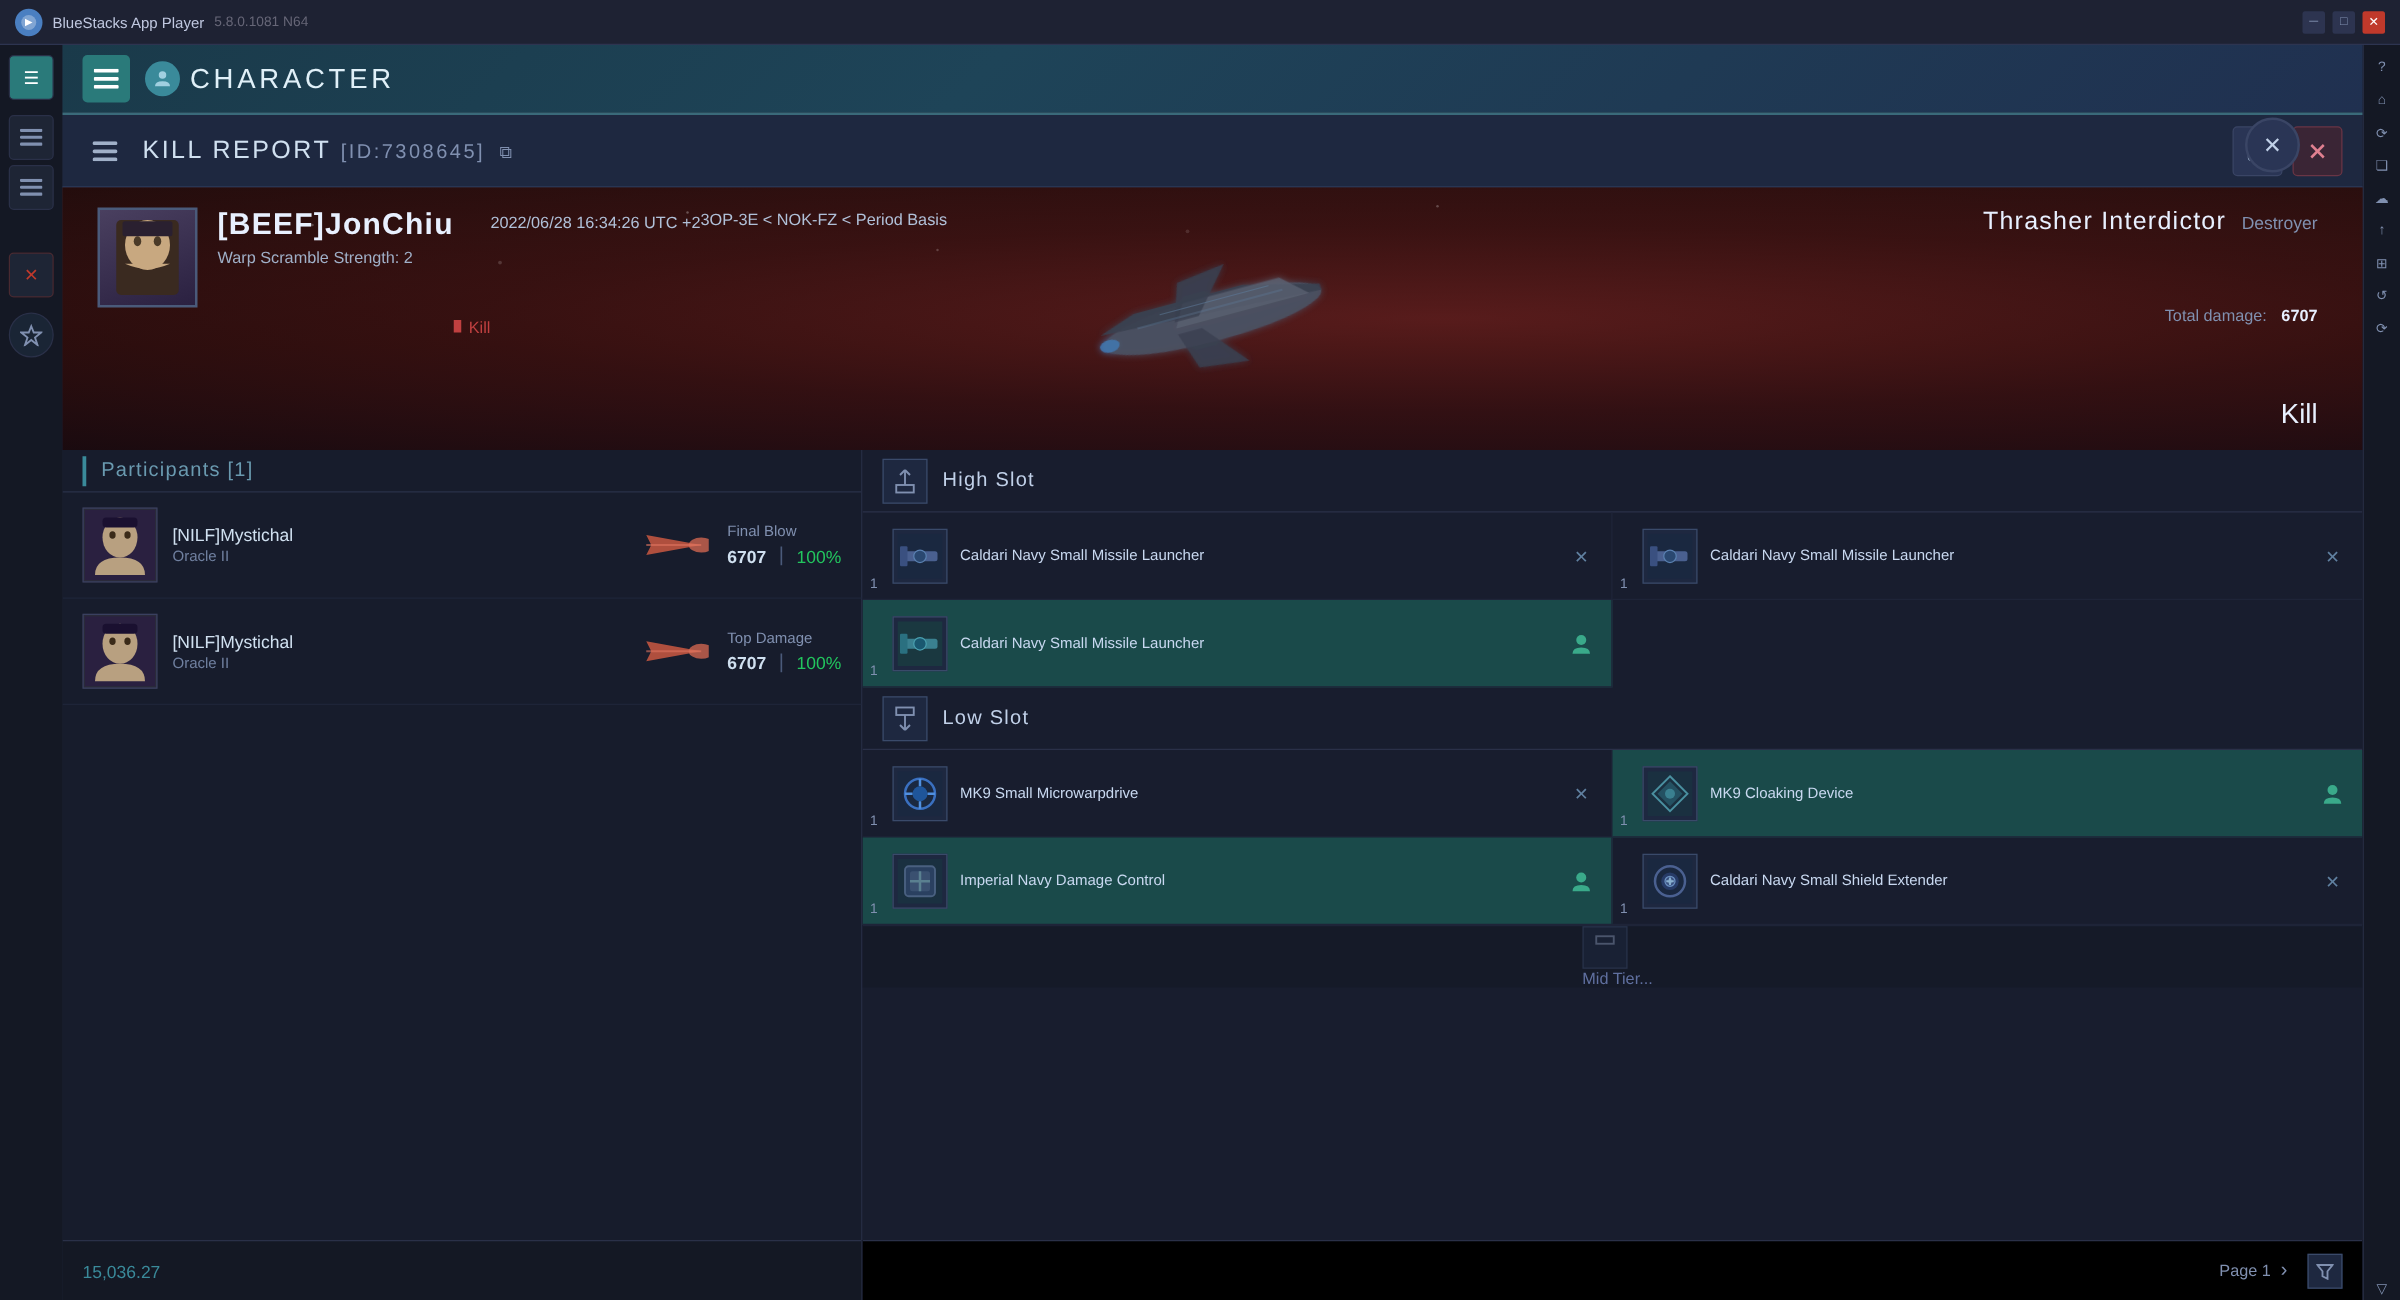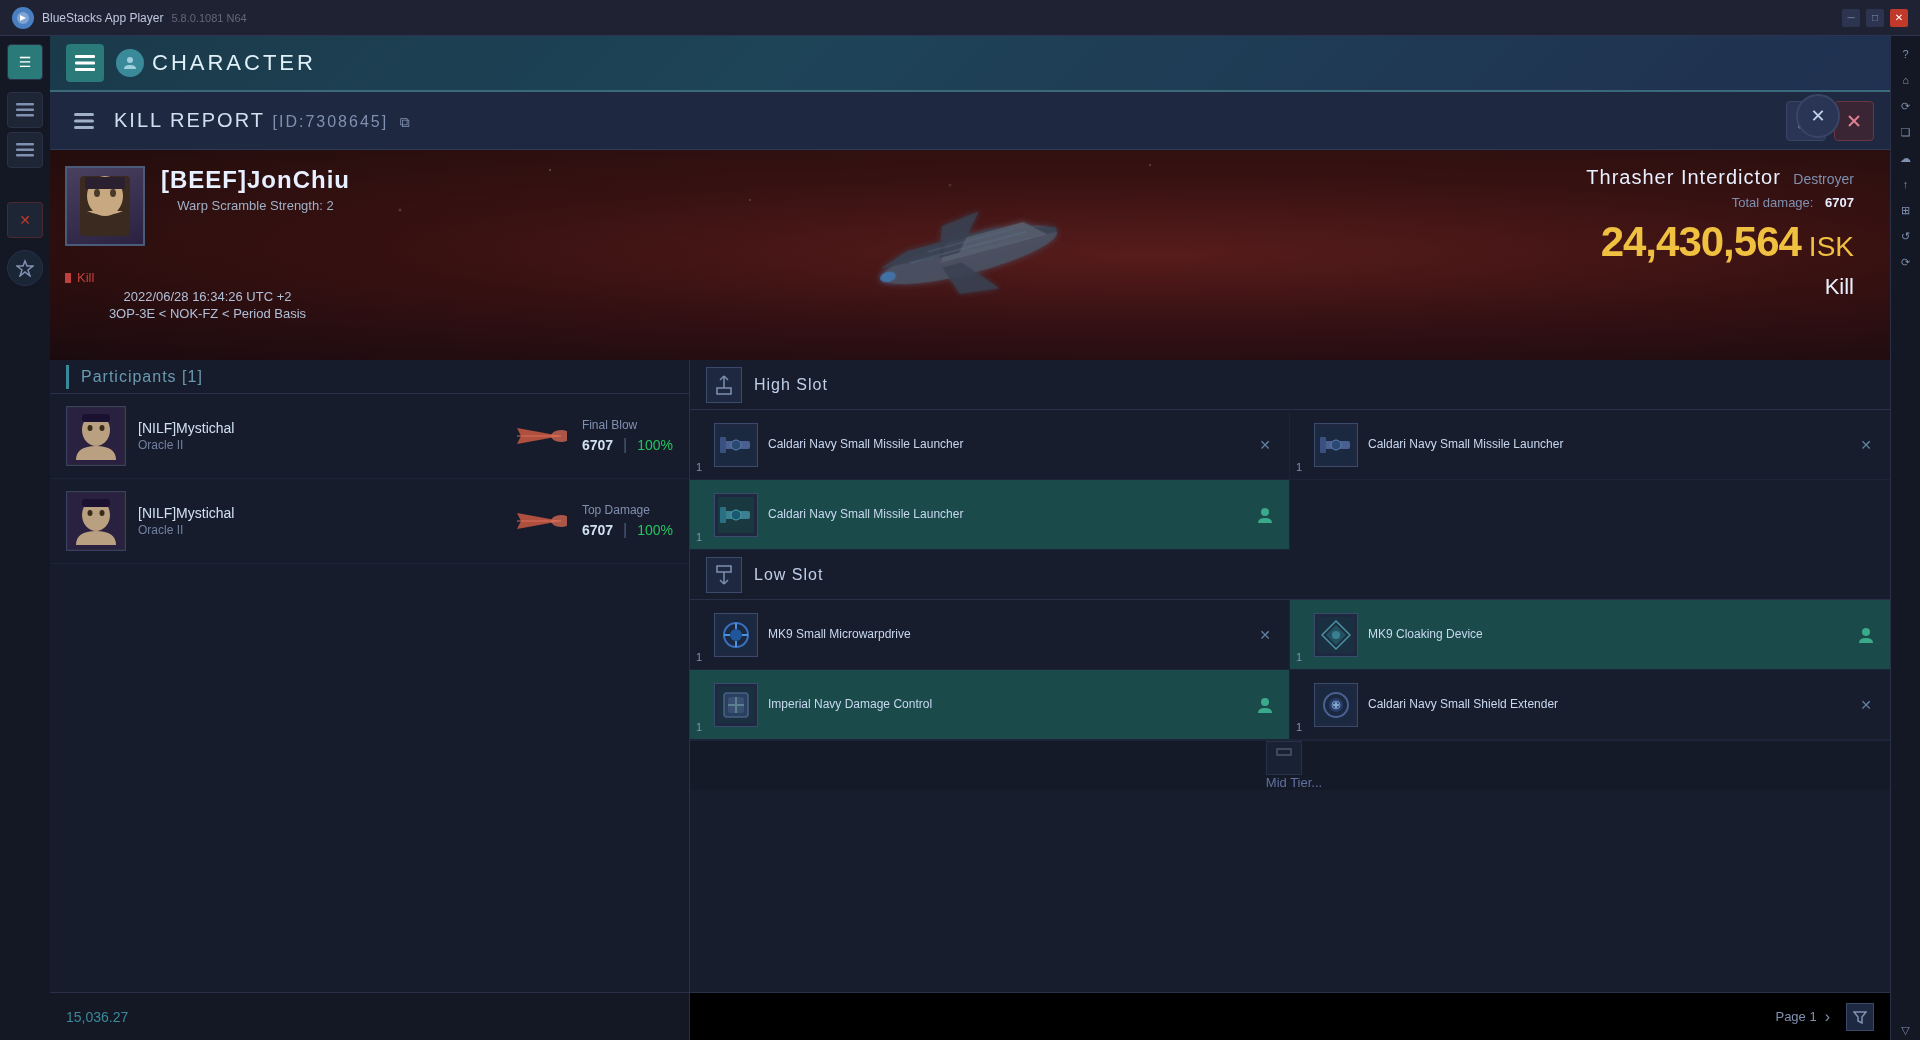--- a/index.html
+++ b/index.html
@@ -220,26 +220,25 @@
       align-items: stretch;
       overflow: hidden;
     }
     .kill-banner-bg {
       position: absolute;
       top: 0; left: 0; right: 0; bottom: 0;
       background: radial-gradient(ellipse at 60% 50%, #6a2020 0%, #3a1010 50%, #1a0808 100%);
       opacity: 0.7;
     }
     .kill-player-info {
-      padding: 16px 15px;
+      padding: 16px 28px;
       position: relative;
       z-index: 2;
       display: flex;
-      flex-direction: column;
-      text-align: center;
+      flex-direction: row;
     }
     .kill-avatar-row {
       display: flex;
       align-items: flex-start;
       gap: 16px;
       margin-bottom: 12px;
     }
     .kill-avatar {
       width: 80px; height: 80px;
       background: #2a2a3a;
@@ -295,21 +294,21 @@
     }
 
     
     .kill-stats {
       position: absolute;
       right: 20px;
       top: 0; bottom: 0;
       z-index: 2;
       display: flex;
       flex-direction: column;
-      justify-content: flex-start;
+      justify-content: space-between;
       align-items: flex-end;
       padding: 16px;
     }
     .ship-name {
       color: #e8f0ff;
       font-size: 20px;
       font-weight: 300;
       letter-spacing: 1px;
     }
     .ship-type {
@@ -727,24 +726,20 @@
 
         <div class="kill-stats">
           <div>
             <span class="ship-name">Thrasher Interdictor</span>
             <span class="ship-type">Destroyer</span>
           </div>
           <div class="total-damage-label">
             <span>Total damage:</span>
             <span style="color:#e8f0ff;font-weight:600;margin-left:8px;">6707</span>
           </div>
-          <div style="display:flex;align-items:baseline;margin-top:8px;">
-            <span class="isk-value">24,430,564</span>
-            <span class="isk-label">ISK</span>
-          </div>
           <div class="kill-label">Kill</div>
         </div>
       </div>
 
       <div class="main-split">
 
         <div class="participants-panel">
           <div class="panel-header">
             <div class="panel-header-bar"></div>
             <span class="panel-header-title">Participants [1]</span>

